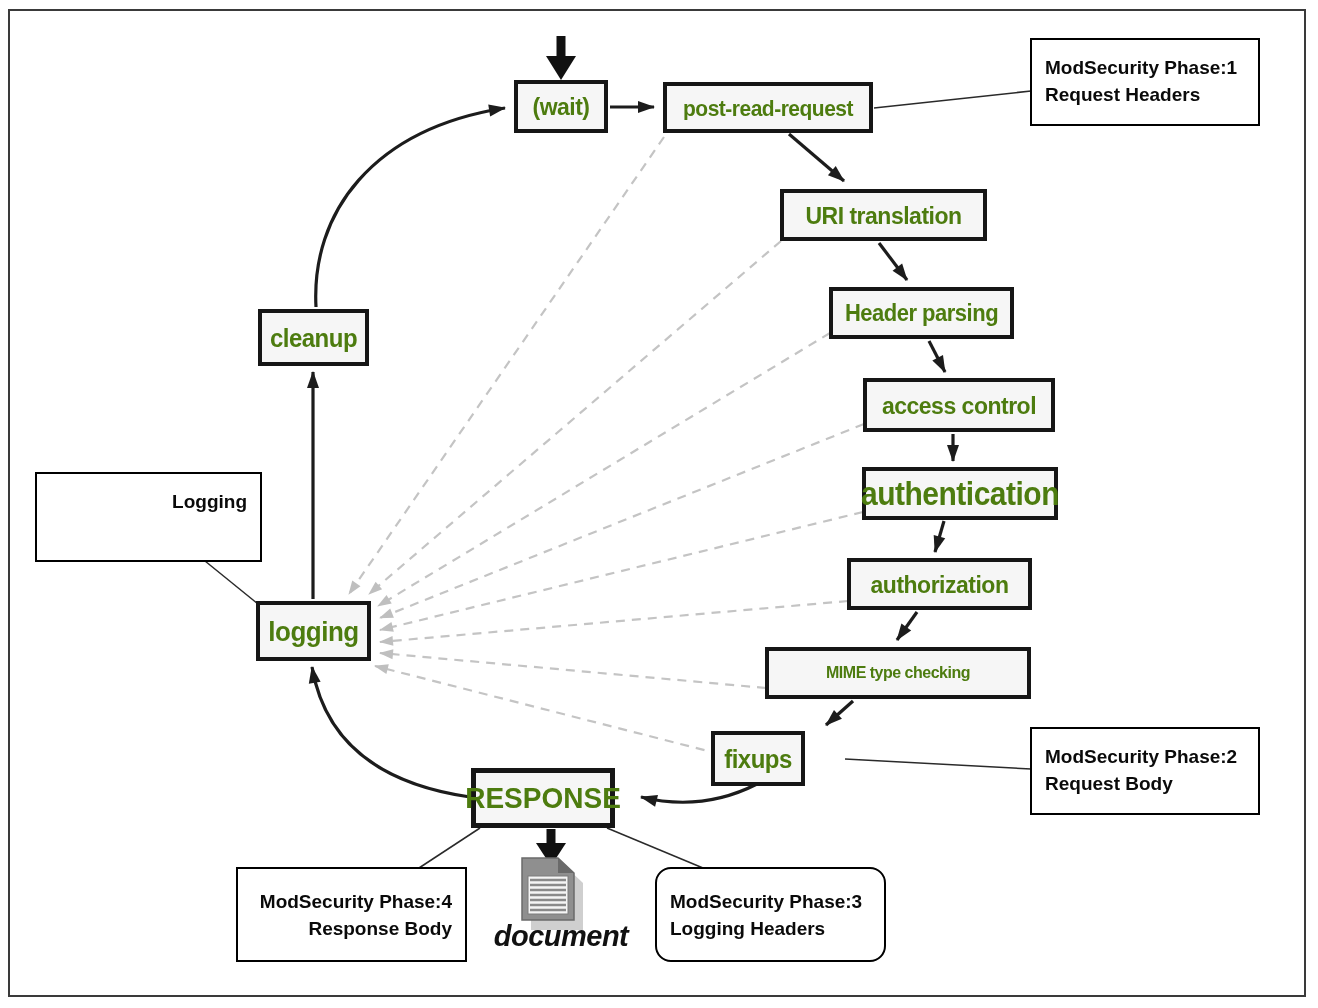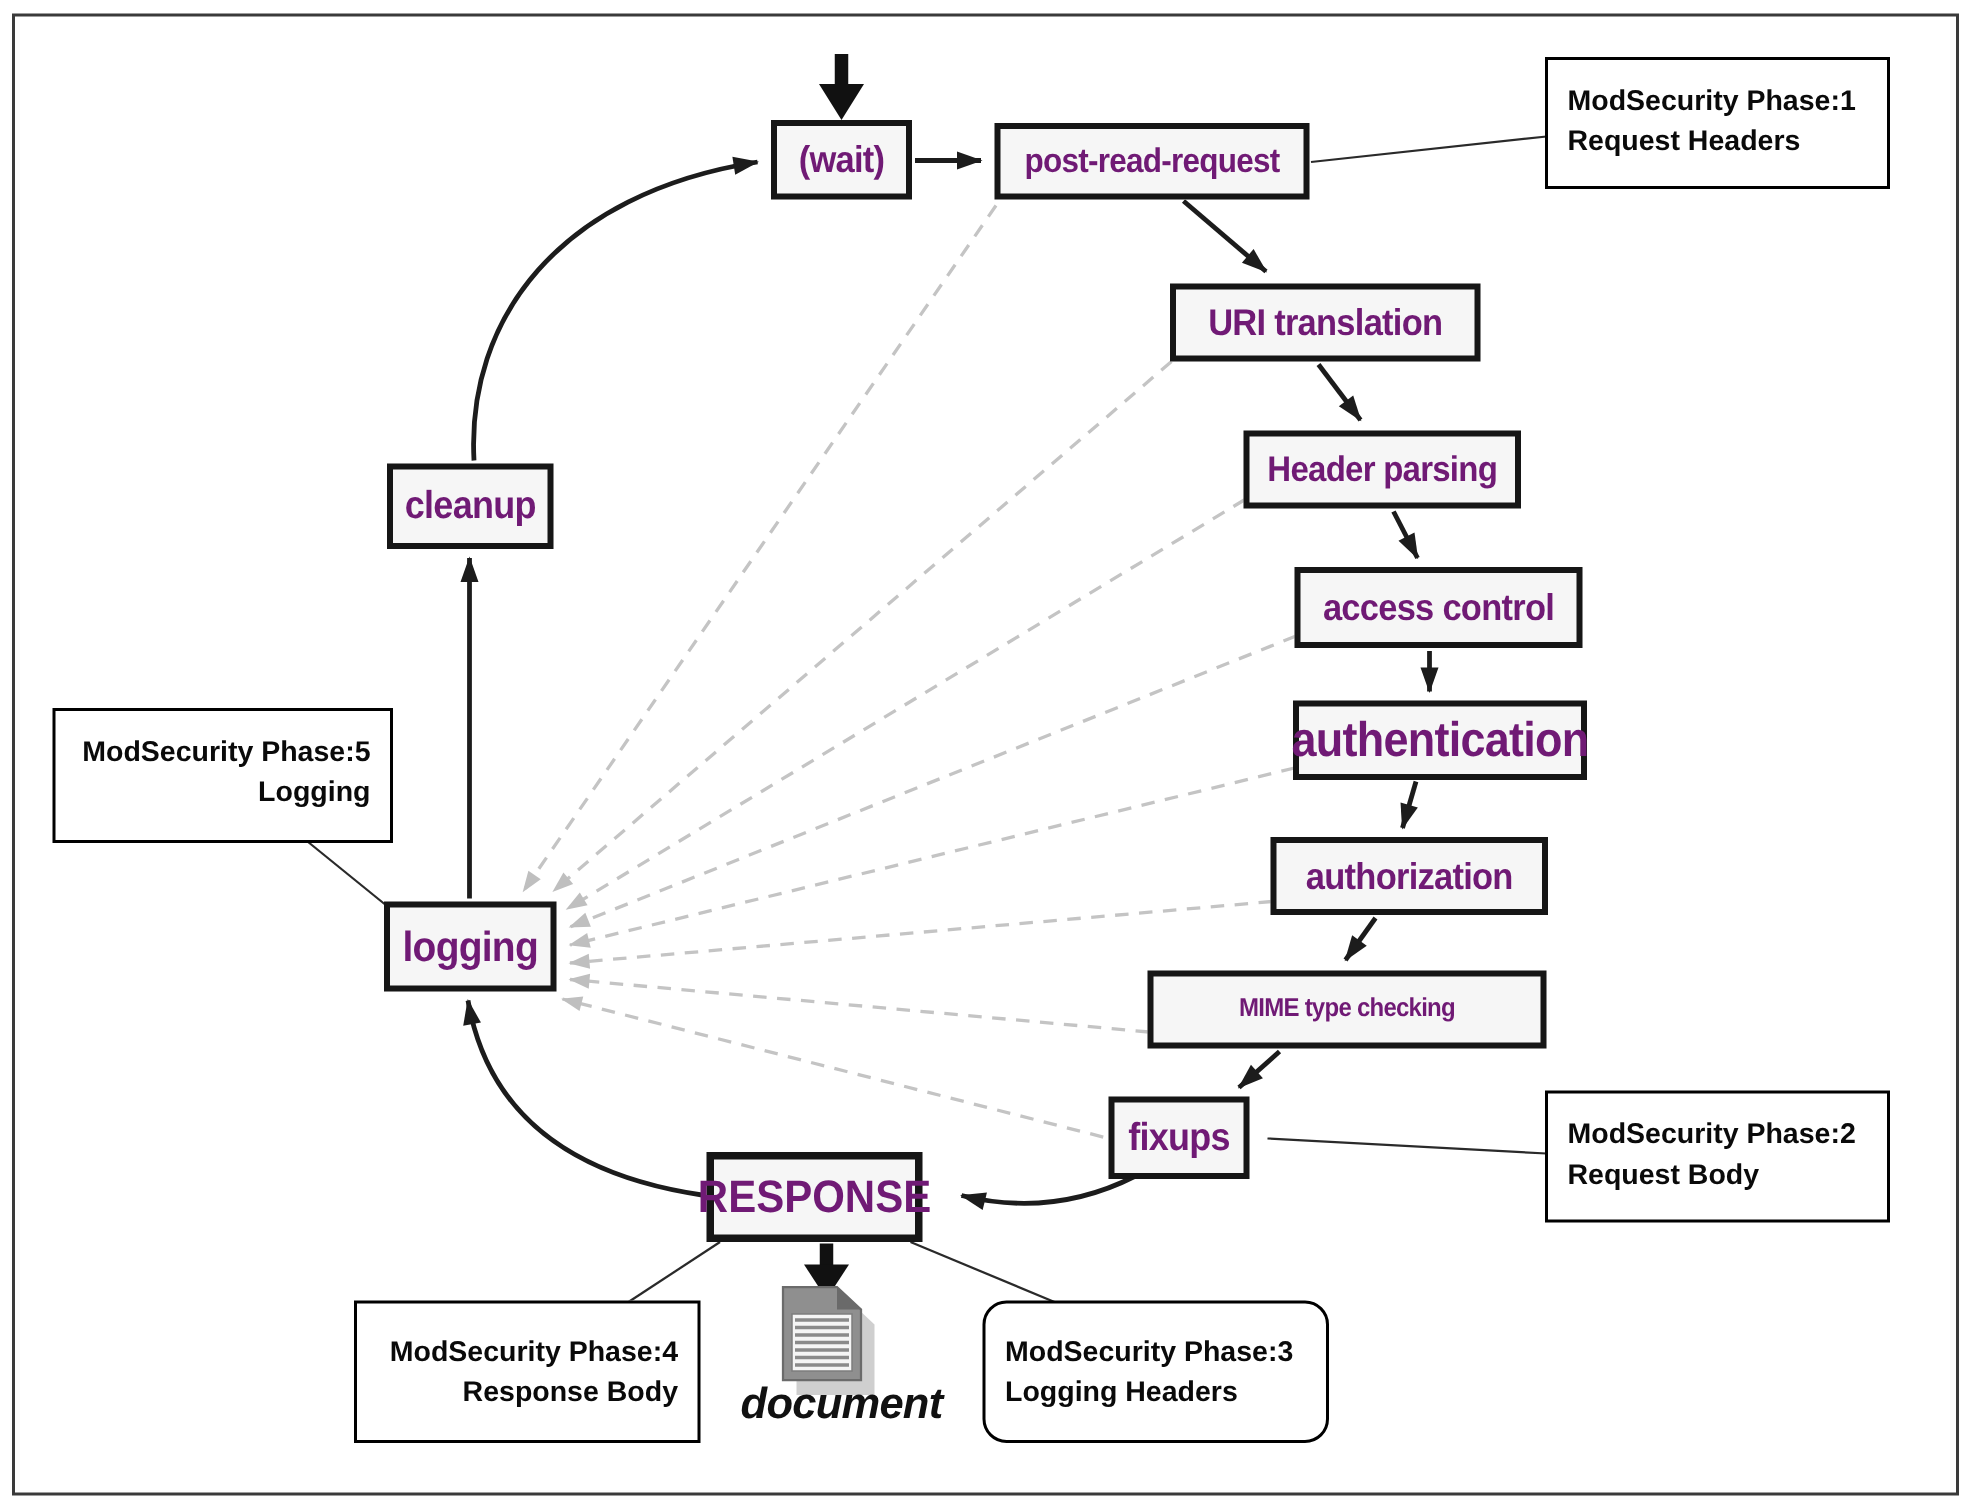--- a/index.html
+++ b/index.html
@@ -9,21 +9,21 @@
   }
   .frame{
     position:absolute;left:8px;top:9px;width:1298px;height:988px;
     border:2px solid #3a3a3a;box-sizing:border-box;
   }
   svg.wires{position:absolute;left:0;top:0;width:1318px;height:1008px;}
   .node{
     position:absolute;box-sizing:border-box;
     background:#f6f6f6;border:4px solid #161616;
     display:flex;align-items:center;justify-content:center;
-    color:#701a75;font-weight:bold;white-space:nowrap;
+    color:#4d7c0f;font-weight:bold;white-space:nowrap;
     letter-spacing:-0.5px;
   }
   .node span{transform:scaleY(1.08);}
   .note{
     position:absolute;box-sizing:border-box;background:#ffffff;
     border:2px solid #000;color:#0a0a0a;font-weight:bold;
     font-size:19px;line-height:1.42;padding:15px 13px 0 13px;
   }
   .note.right{text-align:right;}
   .doc-label{
@@ -117,21 +117,21 @@
   </div>
 
   <div class="node" style="left:847px;top:558px;width:185px;height:52px;font-size:23px;">
     <span>authorization</span>
   </div>
 
   <div class="node" style="left:765px;top:647px;width:266px;height:52px;font-size:16px;">
     <span>MIME type checking</span>
   </div>
 
-  <div class="node" style="left:739px;top:731px;width:94px;height:55px;font-size:24px;">
+  <div class="node" style="left:711px;top:731px;width:94px;height:55px;font-size:24px;">
     <span>fixups</span>
   </div>
 
   <div class="node" style="left:471px;top:768px;width:144px;height:60px;font-size:28px;border-width:5px;letter-spacing:0;">
     <span>RESPONSE</span>
   </div>
 
   <div class="node" style="left:256px;top:601px;width:115px;height:60px;font-size:26px;">
     <span>logging</span>
   </div>
@@ -144,21 +144,20 @@
     <div>ModSecurity Phase:1</div>
     <div>Request Headers</div>
   </div>
 
   <div class="note" style="left:1030px;top:727px;width:230px;height:88px;">
     <div>ModSecurity Phase:2</div>
     <div>Request Body</div>
   </div>
 
   <div class="note right" style="left:35px;top:472px;width:227px;height:90px;">
-    <div>ModSecurity Phase:5</div>
     <div>Logging</div>
   </div>
 
   <div class="note right" style="left:236px;top:867px;width:231px;height:95px;padding-top:20px;">
     <div>ModSecurity Phase:4</div>
     <div>Response Body</div>
   </div>
 
   <div class="note" style="left:655px;top:867px;width:231px;height:95px;padding-top:20px;border-radius:16px;">
     <div>ModSecurity Phase:3</div>

